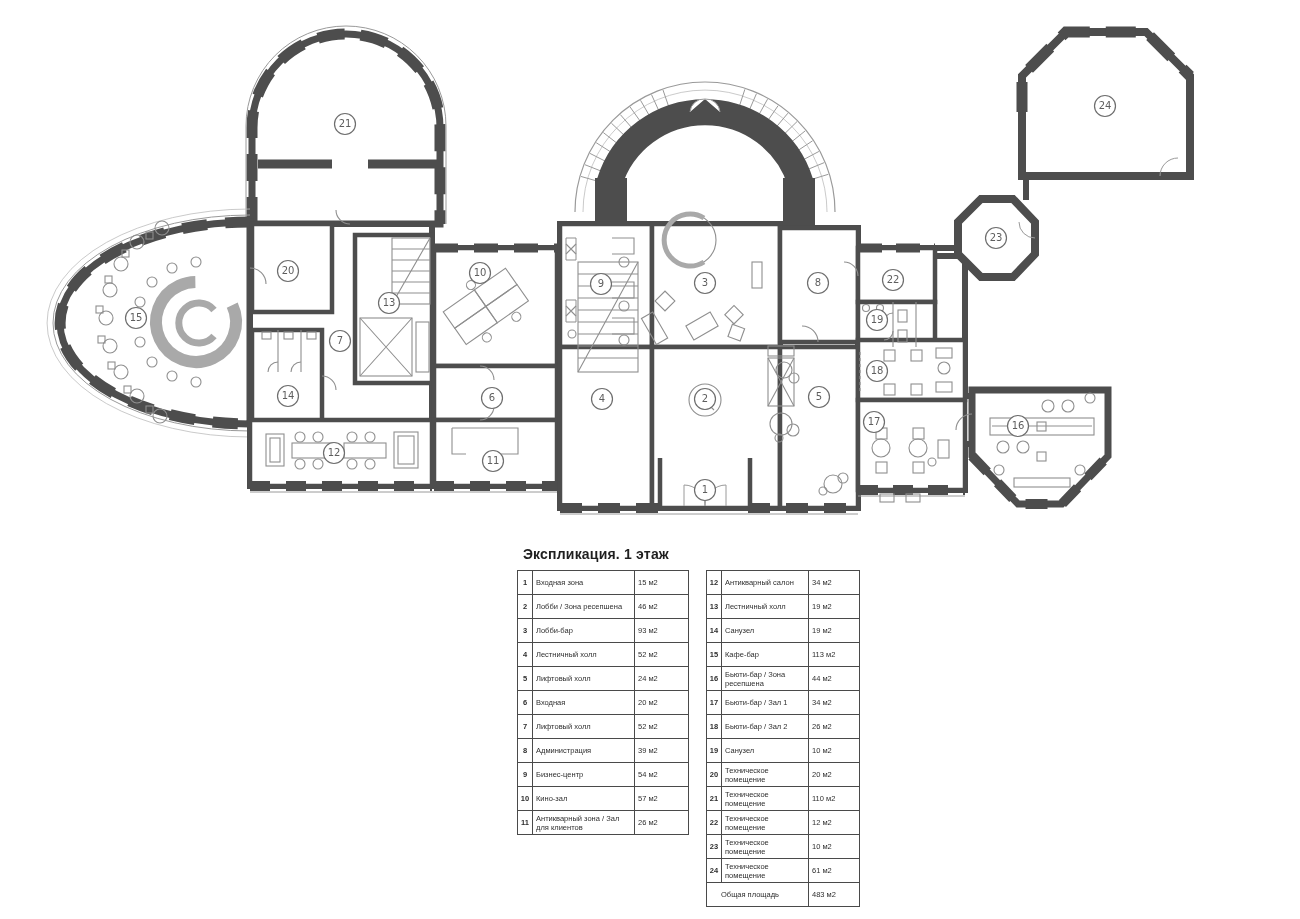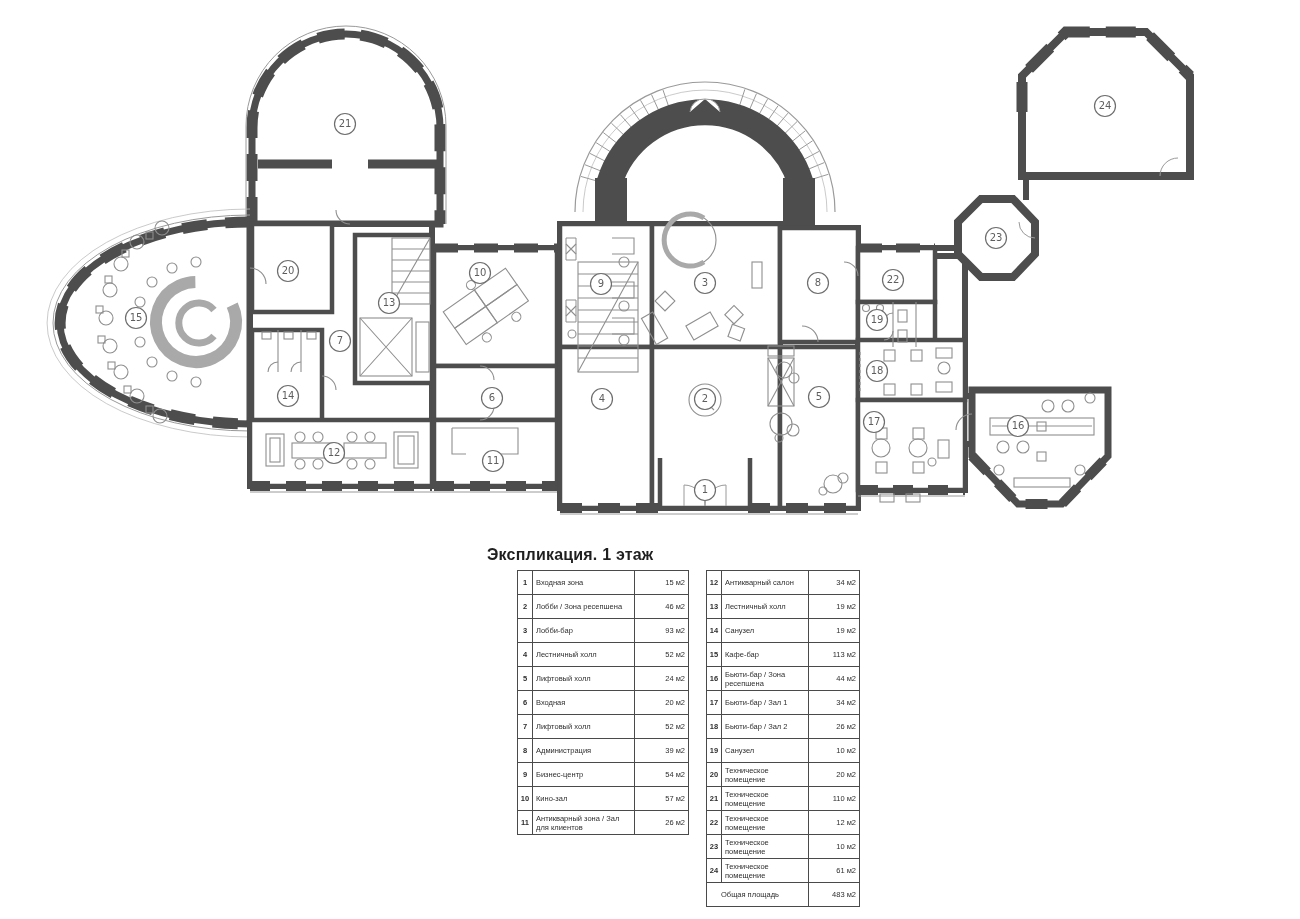--- a/index.html
+++ b/index.html
@@ -1,28 +1,28 @@
 <!DOCTYPE html>
 <html><head>
 <meta charset="utf-8">
 <style>
   html,body{margin:0;padding:0;background:#fff;}
   body{width:1300px;height:919px;position:relative;font-family:"Liberation Sans",sans-serif;}
   .stage{position:absolute;left:0;top:0;width:1300px;height:919px;background:#fff;overflow:hidden;}
   svg.plan{position:absolute;left:0;top:0;}
-  .legend-title{position:absolute;left:487px;top:546px;width:172px;text-align:left;
-    font-size:16px;font-weight:bold;color:#1f1f1f;letter-spacing:.2px;}
+  .legend-title{position:absolute;left:497px;top:546px;width:172px;text-align:right;
+    font-size:14px;font-weight:bold;color:#1f1f1f;letter-spacing:.2px;}
   table.legend{position:absolute;border-collapse:collapse;table-layout:fixed;
     font-size:7.5px;color:#2e2e2e;background:#fff;border:1.6px solid #4a4a4a;}
   #tableL{left:517px;top:570px;width:172px;}
   #tableR{left:706px;top:570px;width:154px;}
   table.legend td{border:0.8px solid #4a4a4a;height:21px;padding:1px 3px;line-height:1.2;
     overflow:hidden;vertical-align:middle;}
   table.legend td.num{width:12px;text-align:center;font-weight:bold;padding:1px 1px;}
-  table.legend td.area{width:44px;text-align:right;margin-top:30px;}
+  table.legend td.area{width:44px;text-align:left;margin-top:30px;}
   #tableL td.area{width:47px;}
   table.legend tr.total td.name2{padding-left:14px;margin-top:32px;}
 </style>
 </head>
 <body>
 
 <div class="stage">
 
   <svg class="plan" width="1300" height="545" viewBox="0 0 1300 545">
 

